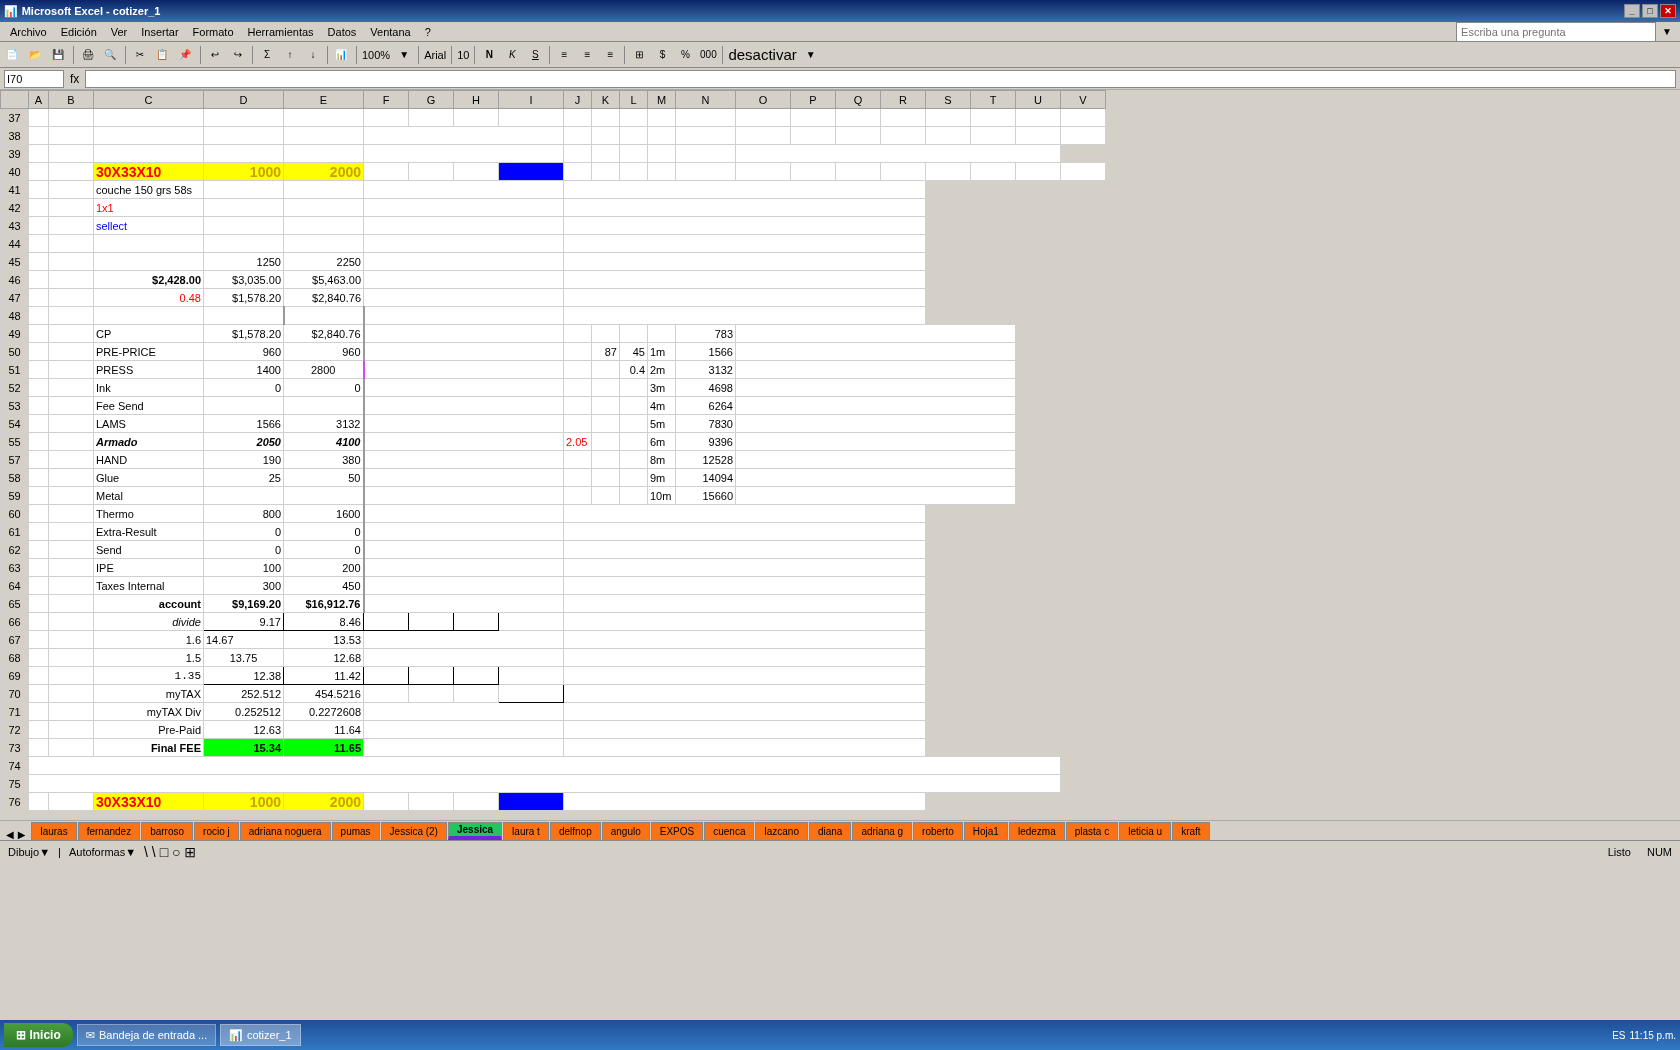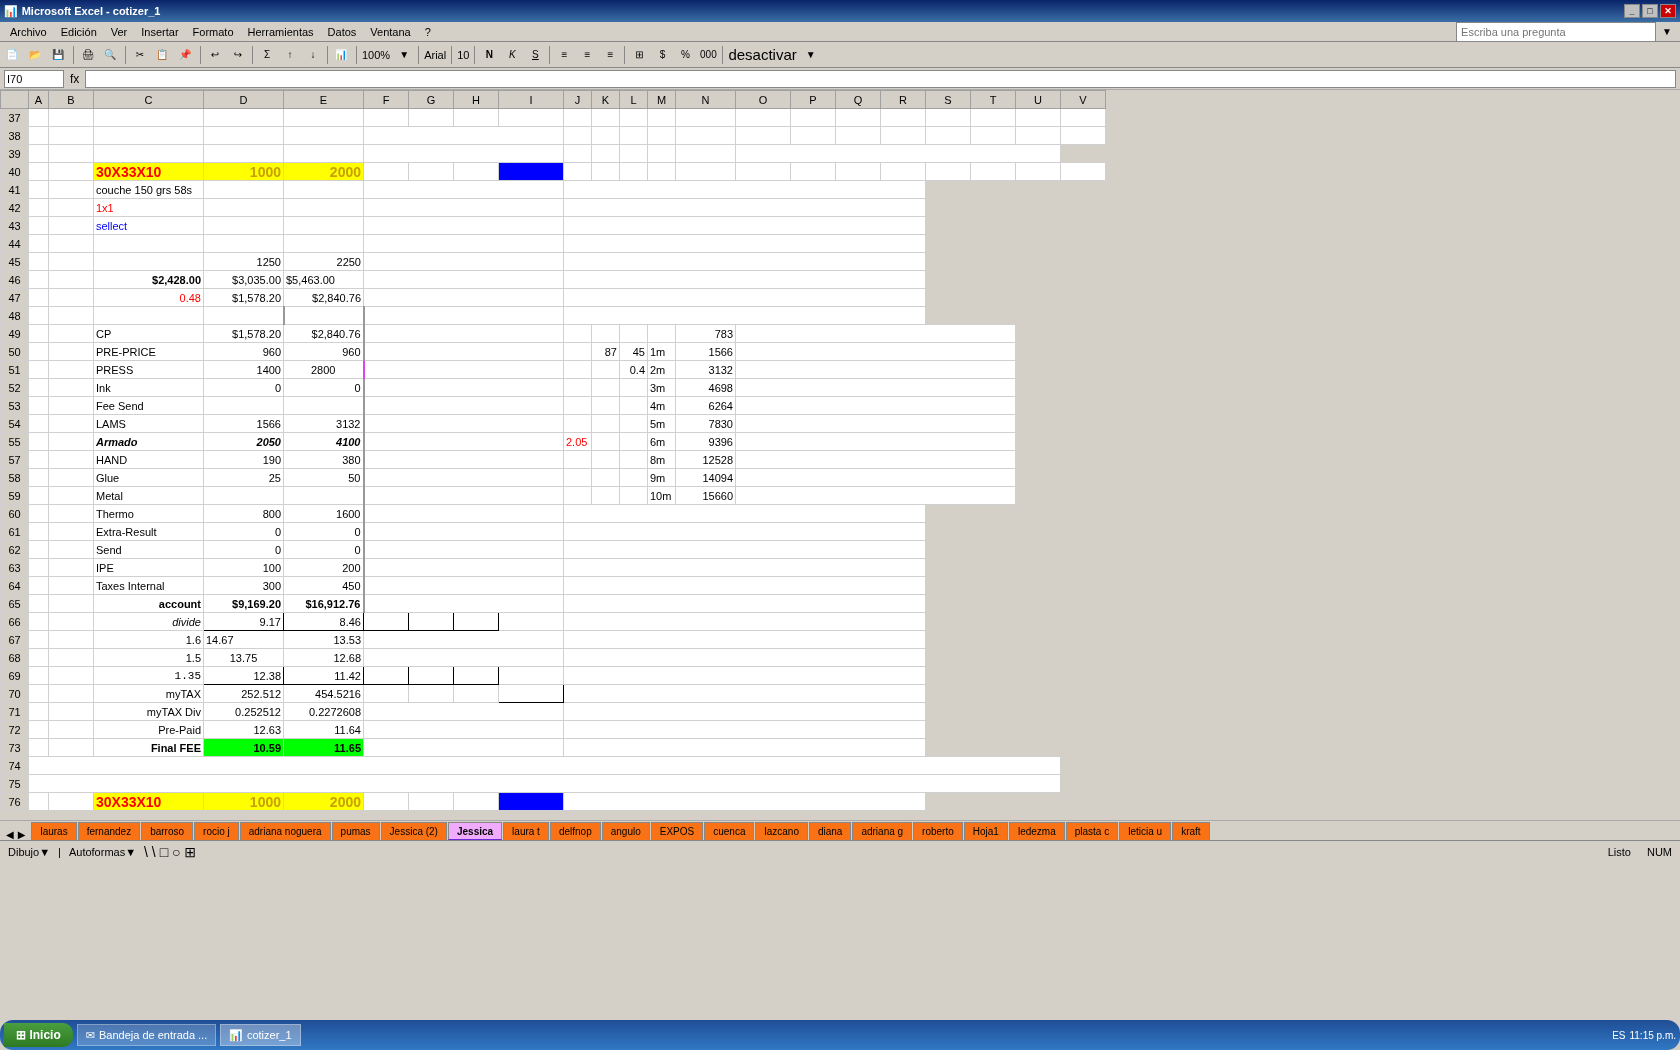--- a/index.html
+++ b/index.html
@@ -174,23 +174,23 @@
       background: #f97316;
       font-size: 10px;
       cursor: pointer;
       white-space: nowrap;
       height: 18px;
       display: flex;
       align-items: center;
       margin-right: 1px;
     }
     .sheet-tab.active {
-      background: #f0abfc;
+      background: #22c55e;
       font-weight: bold;
-      border-bottom: 1px solid #6d28d9;
+      border-bottom: 4px solid #6d28d9;
     }
 
     
     .status-bar {
       height: 22px;
       background: #d4d0c8;
       display: flex;
       align-items: center;
       justify-content: space-between;
       padding: 0 8px;
@@ -203,21 +203,20 @@
       position: fixed;
       bottom: 0;
       left: 0;
       width: 1680px;
       height: 30px;
       background: linear-gradient(to bottom, #1f4e96, #3178c4);
       display: flex;
       align-items: center;
       gap: 4px;
       padding: 0 4px;
-      border-radius: 13px;
     }
     .start-btn {
       background: linear-gradient(to bottom, #4a9e3f, #2d7a22);
       color: white;
       border: none;
       border-radius: 0 10px 10px 0;
       padding: 2px 12px;
       font-weight: bold;
       font-size: 12px;
       height: 24px;
@@ -507,21 +506,21 @@
           <td colspan="4"></td>
           <td colspan="9"></td>
         </tr>
 
         <tr>
           <td class="row-header">46</td>
           <td></td>
             <td></td>
           <td style="text-align:right; font-weight:bold;">$2,428.00</td>
           <td style="text-align:right;">$3,035.00</td>
-          <td style="text-align:left;">$5,463.00</td>
+          <td style="text-align:right;">$5,463.00</td>
           <td colspan="4"></td>
           <td colspan="9"></td>
         </tr>
 
         <tr>
           <td class="row-header">47</td>
           <td></td>
             <td></td>
           <td style="text-align:right; color:red;">0.48</td>
           <td style="text-align:right;">$1,578.20</td>
@@ -852,21 +851,21 @@
           <td style="text-align:right;">11.64</td>
           <td colspan="4"></td>
           <td colspan="9"></td>
         </tr>
 
         <tr>
           <td class="row-header">73</td>
           <td></td>
             <td></td>
           <td style="text-align:right; font-weight:bold;">Final FEE</td>
-          <td style="text-align:right; font-weight:bold; background:#00ff00;">10.59</td>
+          <td style="text-align:right; font-weight:bold; background:#00ff00;">15.34</td>
           <td style="text-align:right; font-weight:bold; background:#00ff00;">11.65</td>
           <td colspan="4"></td>
           <td colspan="9"></td>
         </tr>
 
         <tr>
           <td class="row-header">74</td>
           <td colspan="21"></td>
         </tr>
         <tr>

